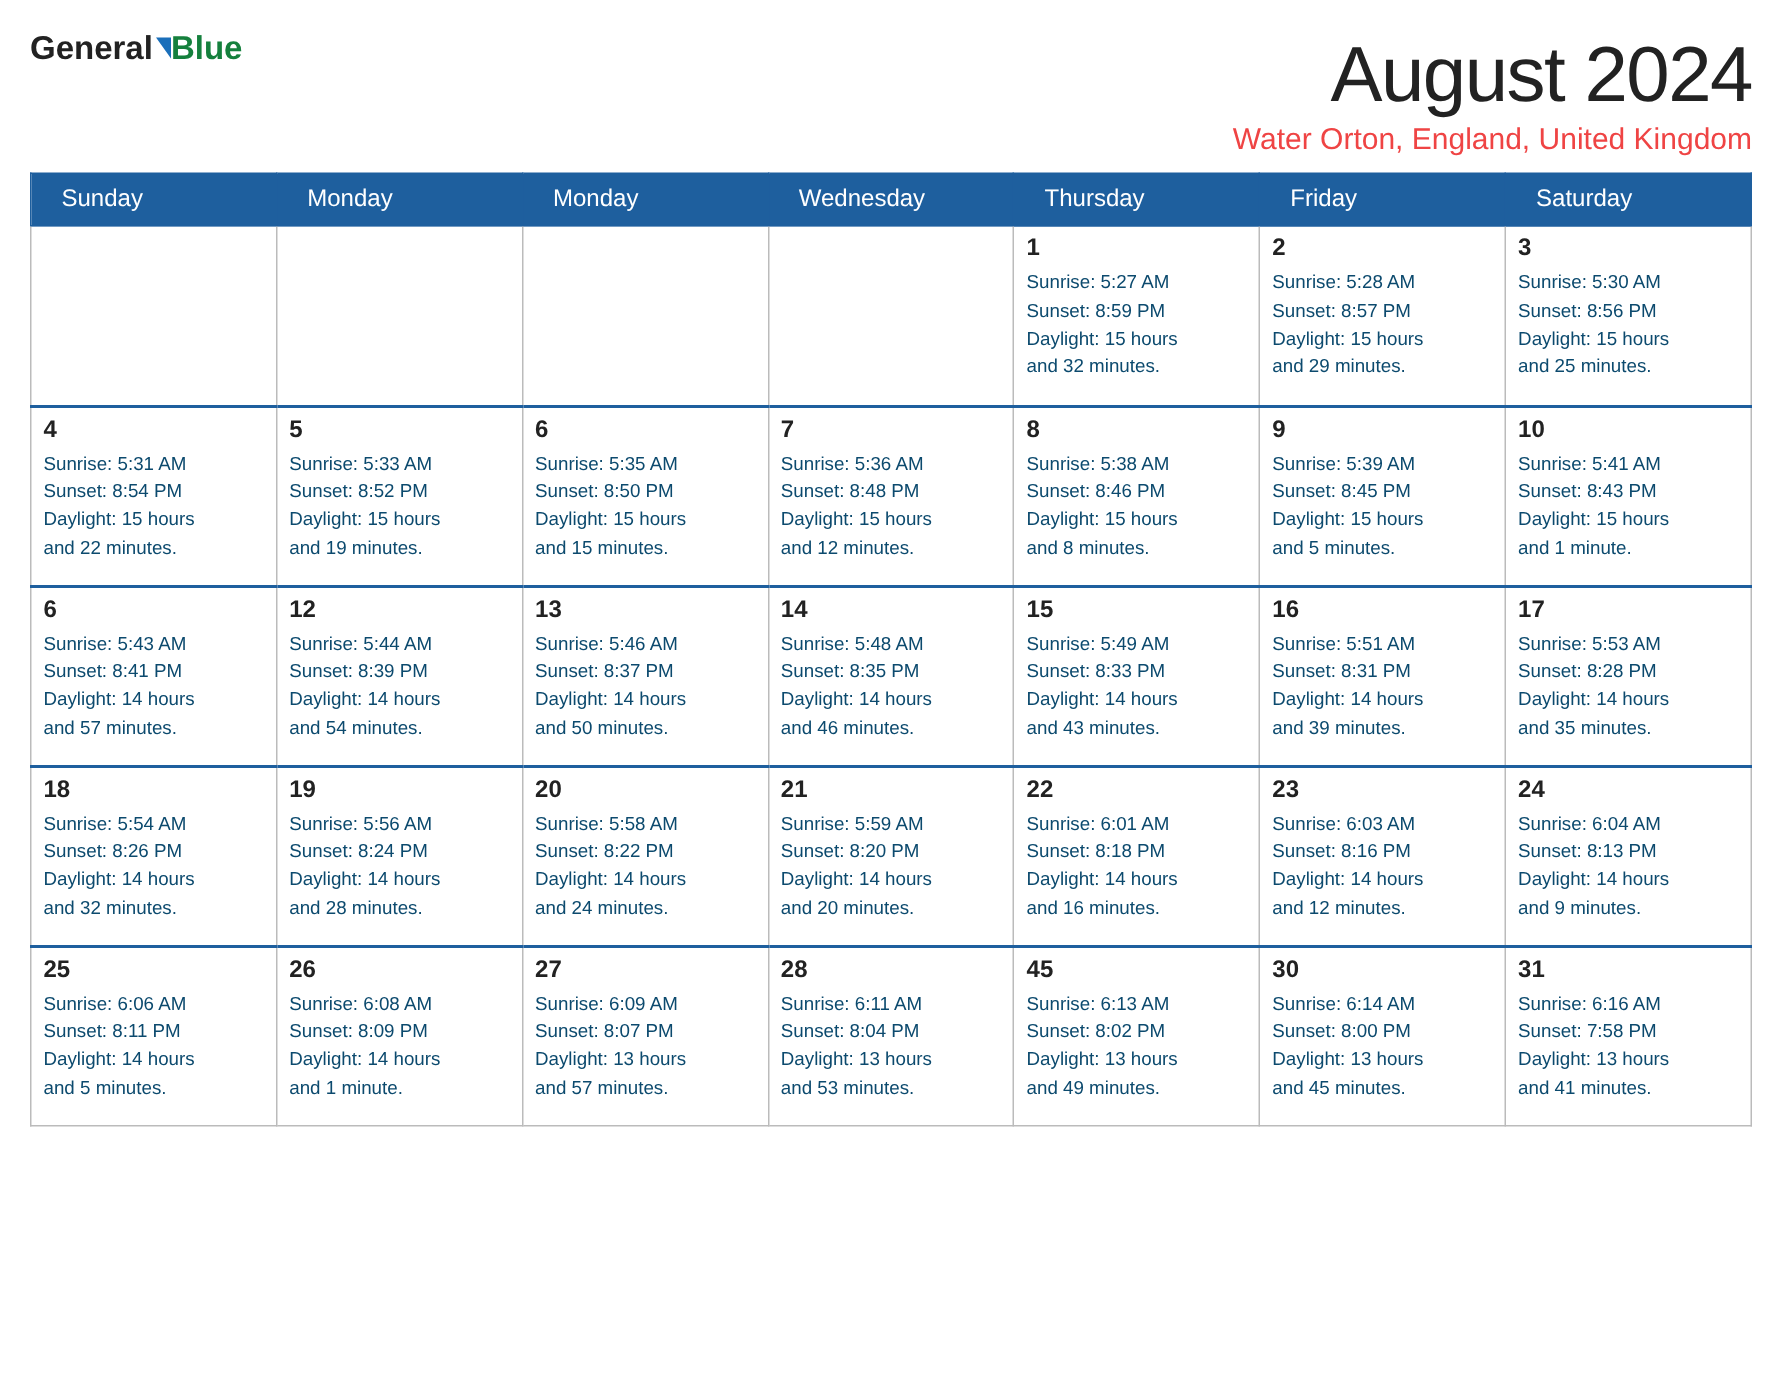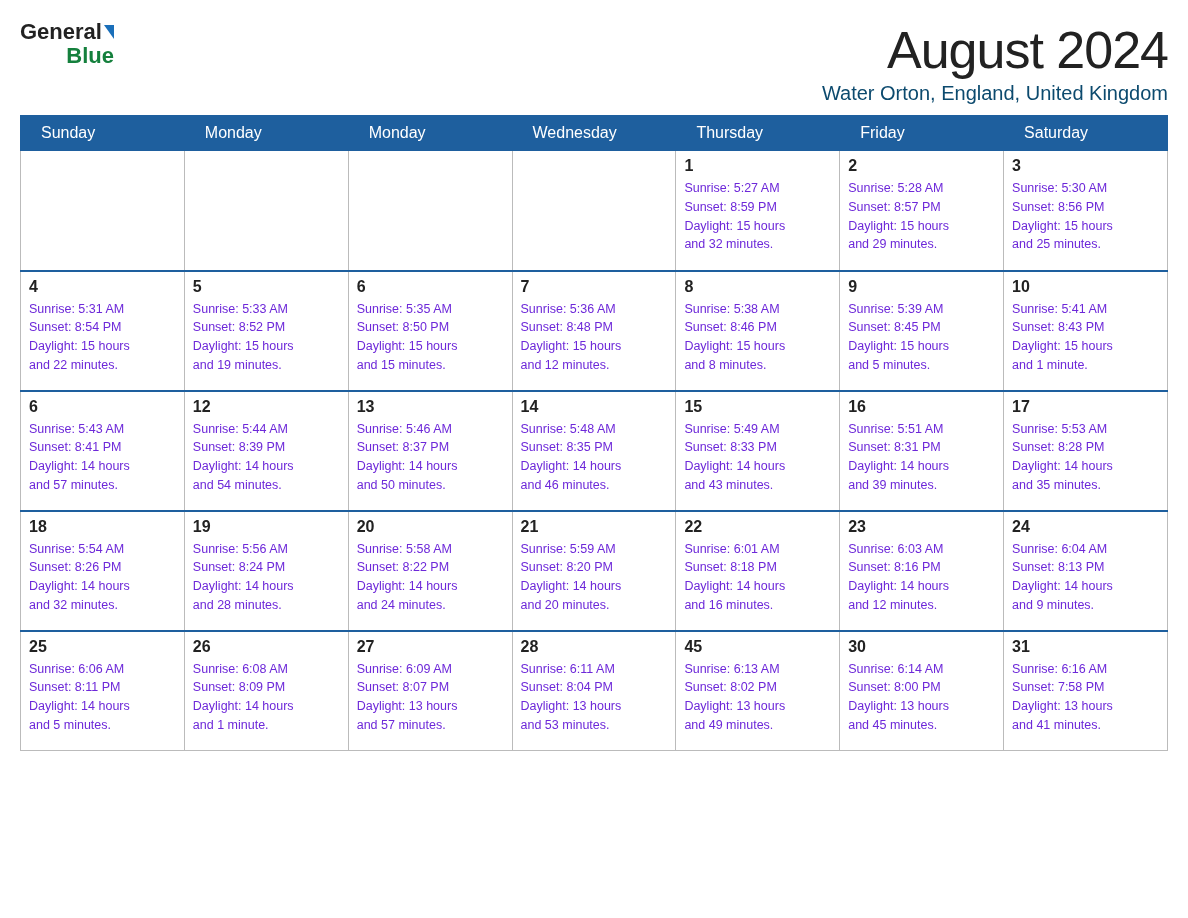--- a/index.html
+++ b/index.html
@@ -11,26 +11,25 @@
       min-height: 918px;
     }
     .header-area {
       display: flex;
       justify-content: space-between;
       align-items: flex-start;
       margin-bottom: 10px;
     }
     .logo {
       display: flex;
-      flex-direction: column;
+      flex-direction: row;
       font-size: 22px;
       font-weight: bold;
       color: #222;
       line-height: 1.1;
-      align-items: flex-end;
     }
     .logo-blue {
       color: #15803d;
     }
     .logo-arrow {
       display: inline-block;
       width: 0;
       height: 0;
       border-left: 10px solid transparent;
       border-top: 14px solid #1a6fba;
@@ -46,21 +45,21 @@
     }
     .month-title {
       font-size: 52px;
       font-weight: 300;
       color: #222;
       letter-spacing: -1px;
       text-align: right;
     }
     .location {
       font-size: 20px;
-      color: #0c4a6e;
+      color: #ef4444;
       margin-top: 2px;
     }
     .calendar-table {
       width: 100%;
       border-collapse: collapse;
       border: 1px solid #aaa;
     }
     .calendar-table th {
       background-color: #1e5f9e;
       color: #fff;
@@ -83,21 +82,21 @@
     .day-number {
       font-size: 16px;
       font-weight: bold;
       color: #222;
       display: block;
       margin-bottom: 4px;
     }
     .day-info {
       font-size: 12.5px;
       line-height: 1.5;
-      color: #6d28d9;
+      color: #0c4a6e;
     }
     .empty-cell {
       background: #fff;
     }
     .row-divider td {
       border-top: 2px solid #1e5f9e;
     }
   </style>
 </head>
 <body>

